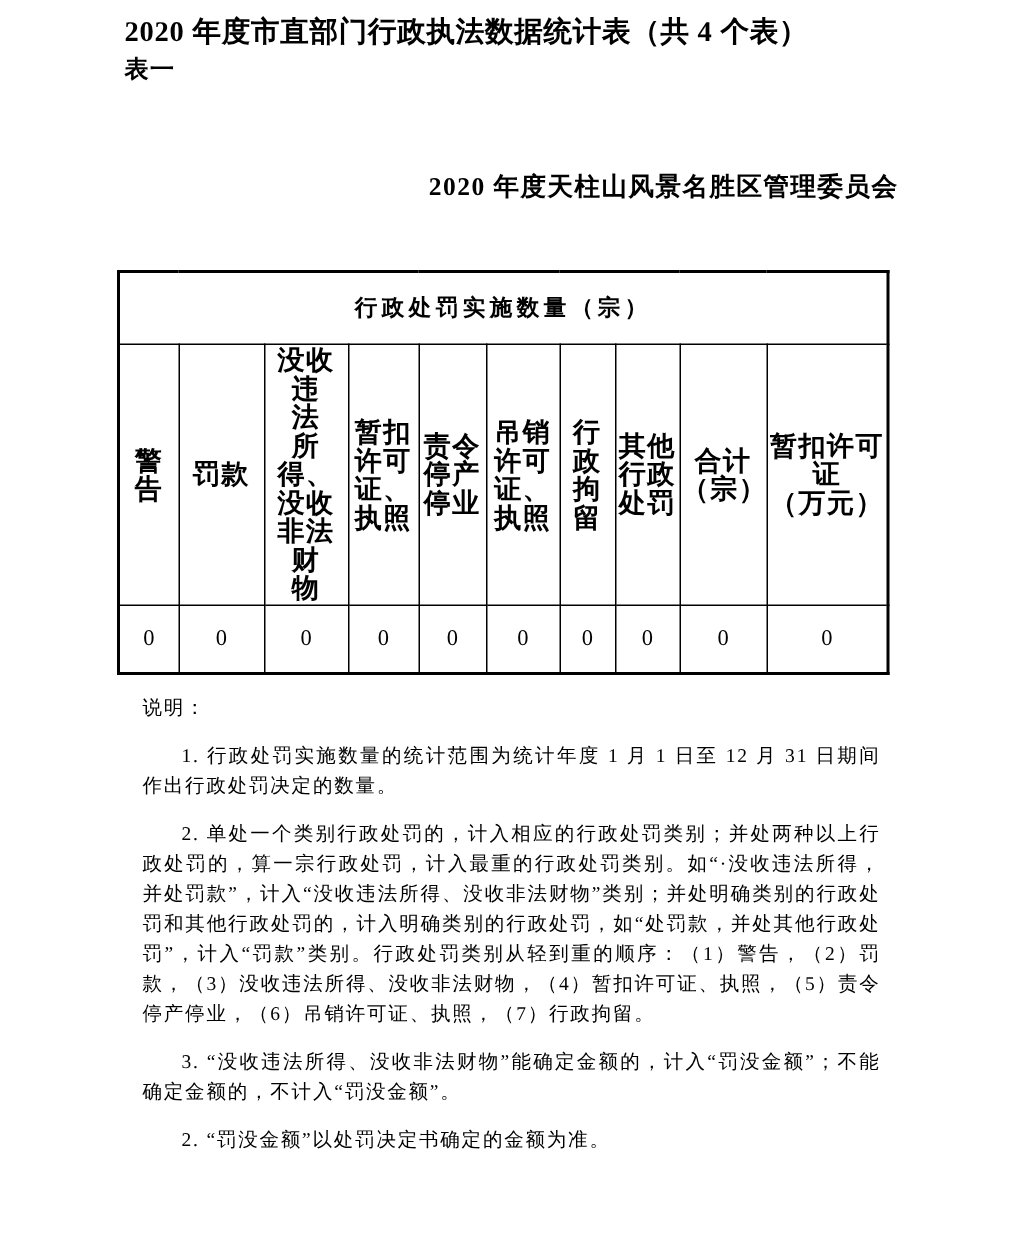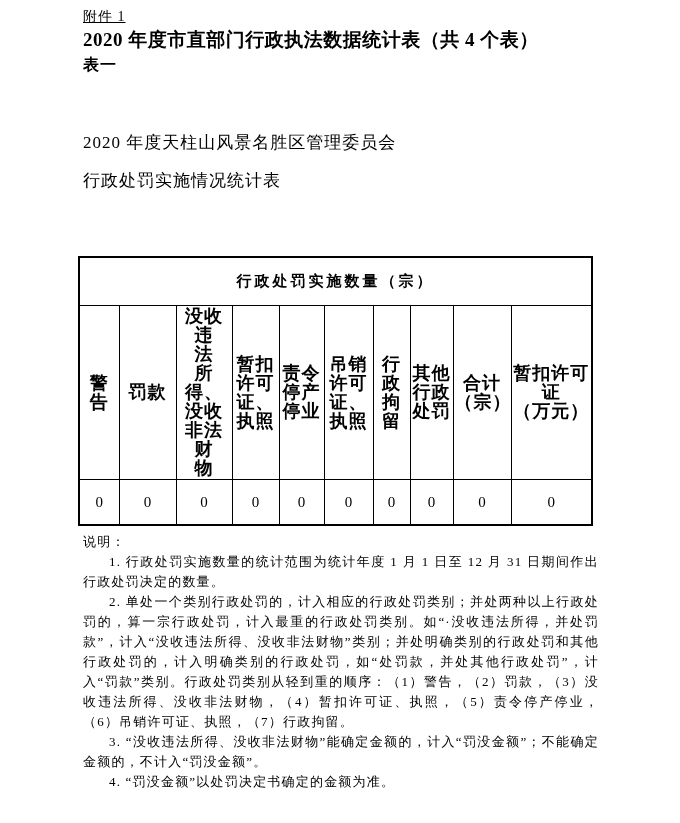--- a/index.html
+++ b/index.html
@@ -35,32 +35,32 @@
     white-space: nowrap;
   }
   .table-label {
     font-size: 16px;
     line-height: 22px;
     font-weight: bold;
     letter-spacing: 1px;
   }
   .org-title {
     margin-top: 48px;
-    text-align: left;
-    font-weight: normal;
+    text-align: right;
+    font-weight: bold;
     font-size: 17px;
     line-height: 38px;
     letter-spacing: 1px;
   }
   table.stats {
     border-collapse: collapse;
     table-layout: fixed;
     width: 513px;
     margin-left: -5px;
-    margin-top: 56px;
+    margin-top: 36px;
     border: 2px solid #000000;
   }
   table.stats th, table.stats td {
     border: 1px solid #000000;
     text-align: center;
     vertical-align: middle;
     padding: 1px;
     overflow: hidden;
   }
   .tbl-title {
@@ -84,42 +84,40 @@
   }
   .notes {
     margin-top: 6px;
     width: 516px;
     font-size: 13px;
     line-height: 20px;
     letter-spacing: 1.2px;
     text-align: justify;
   }
   .notes p {
-    margin: 0;
+    margin: 12px;
     text-indent: 2em;
   }
   .notes p.notes-title {
     text-indent: 0;
   }
 </style>
 </head>
 <body>
 
 <div class="page">
   <div class="content">
 
-    <div class="attachment">附件 1</div>
 
     <div class="doc-title">2020 年度市直部门行政执法数据统计表（共 4 个表）</div>
 
     <div class="table-label">表一</div>
 
     <div class="org-title">
       <div>2020 年度天柱山风景名胜区管理委员会</div>
-      <div>行政处罚实施情况统计表</div>
     </div>
 
     <table class="stats">
       <colgroup>
         <col style="width:40px">
           <col style="width:57px">
           <col style="width:56px">
           <col style="width:47px">
           <col style="width:45px">
         <col style="width:49px">
@@ -178,17 +176,17 @@
         <td class="val">0</td>
       </tr>
     </tbody>
       </table>
 
     <div class="notes">
       <p class="notes-title">说明：</p>
       <p>1. 行政处罚实施数量的统计范围为统计年度 1 月 1 日至 12 月 31 日期间作出行政处罚决定的数量。</p>
       <p>2. 单处一个类别行政处罚的，计入相应的行政处罚类别；并处两种以上行政处罚的，算一宗行政处罚，计入最重的行政处罚类别。如“·没收违法所得，并处罚款”，计入“没收违法所得、没收非法财物”类别；并处明确类别的行政处罚和其他行政处罚的，计入明确类别的行政处罚，如“处罚款，并处其他行政处罚”，计入“罚款”类别。行政处罚类别从轻到重的顺序：（1）警告，（2）罚款，（3）没收违法所得、没收非法财物，（4）暂扣许可证、执照，（5）责令停产停业，（6）吊销许可证、执照，（7）行政拘留。</p>
       <p>3. “没收违法所得、没收非法财物”能确定金额的，计入“罚没金额”；不能确定金额的，不计入“罚没金额”。</p>
-      <p>4. “罚没金额”以处罚决定书确定的金额为准。</p>
+      <p>2. “罚没金额”以处罚决定书确定的金额为准。</p>
     </div>
 
   </div>
 </div>
 
 </body></html>

